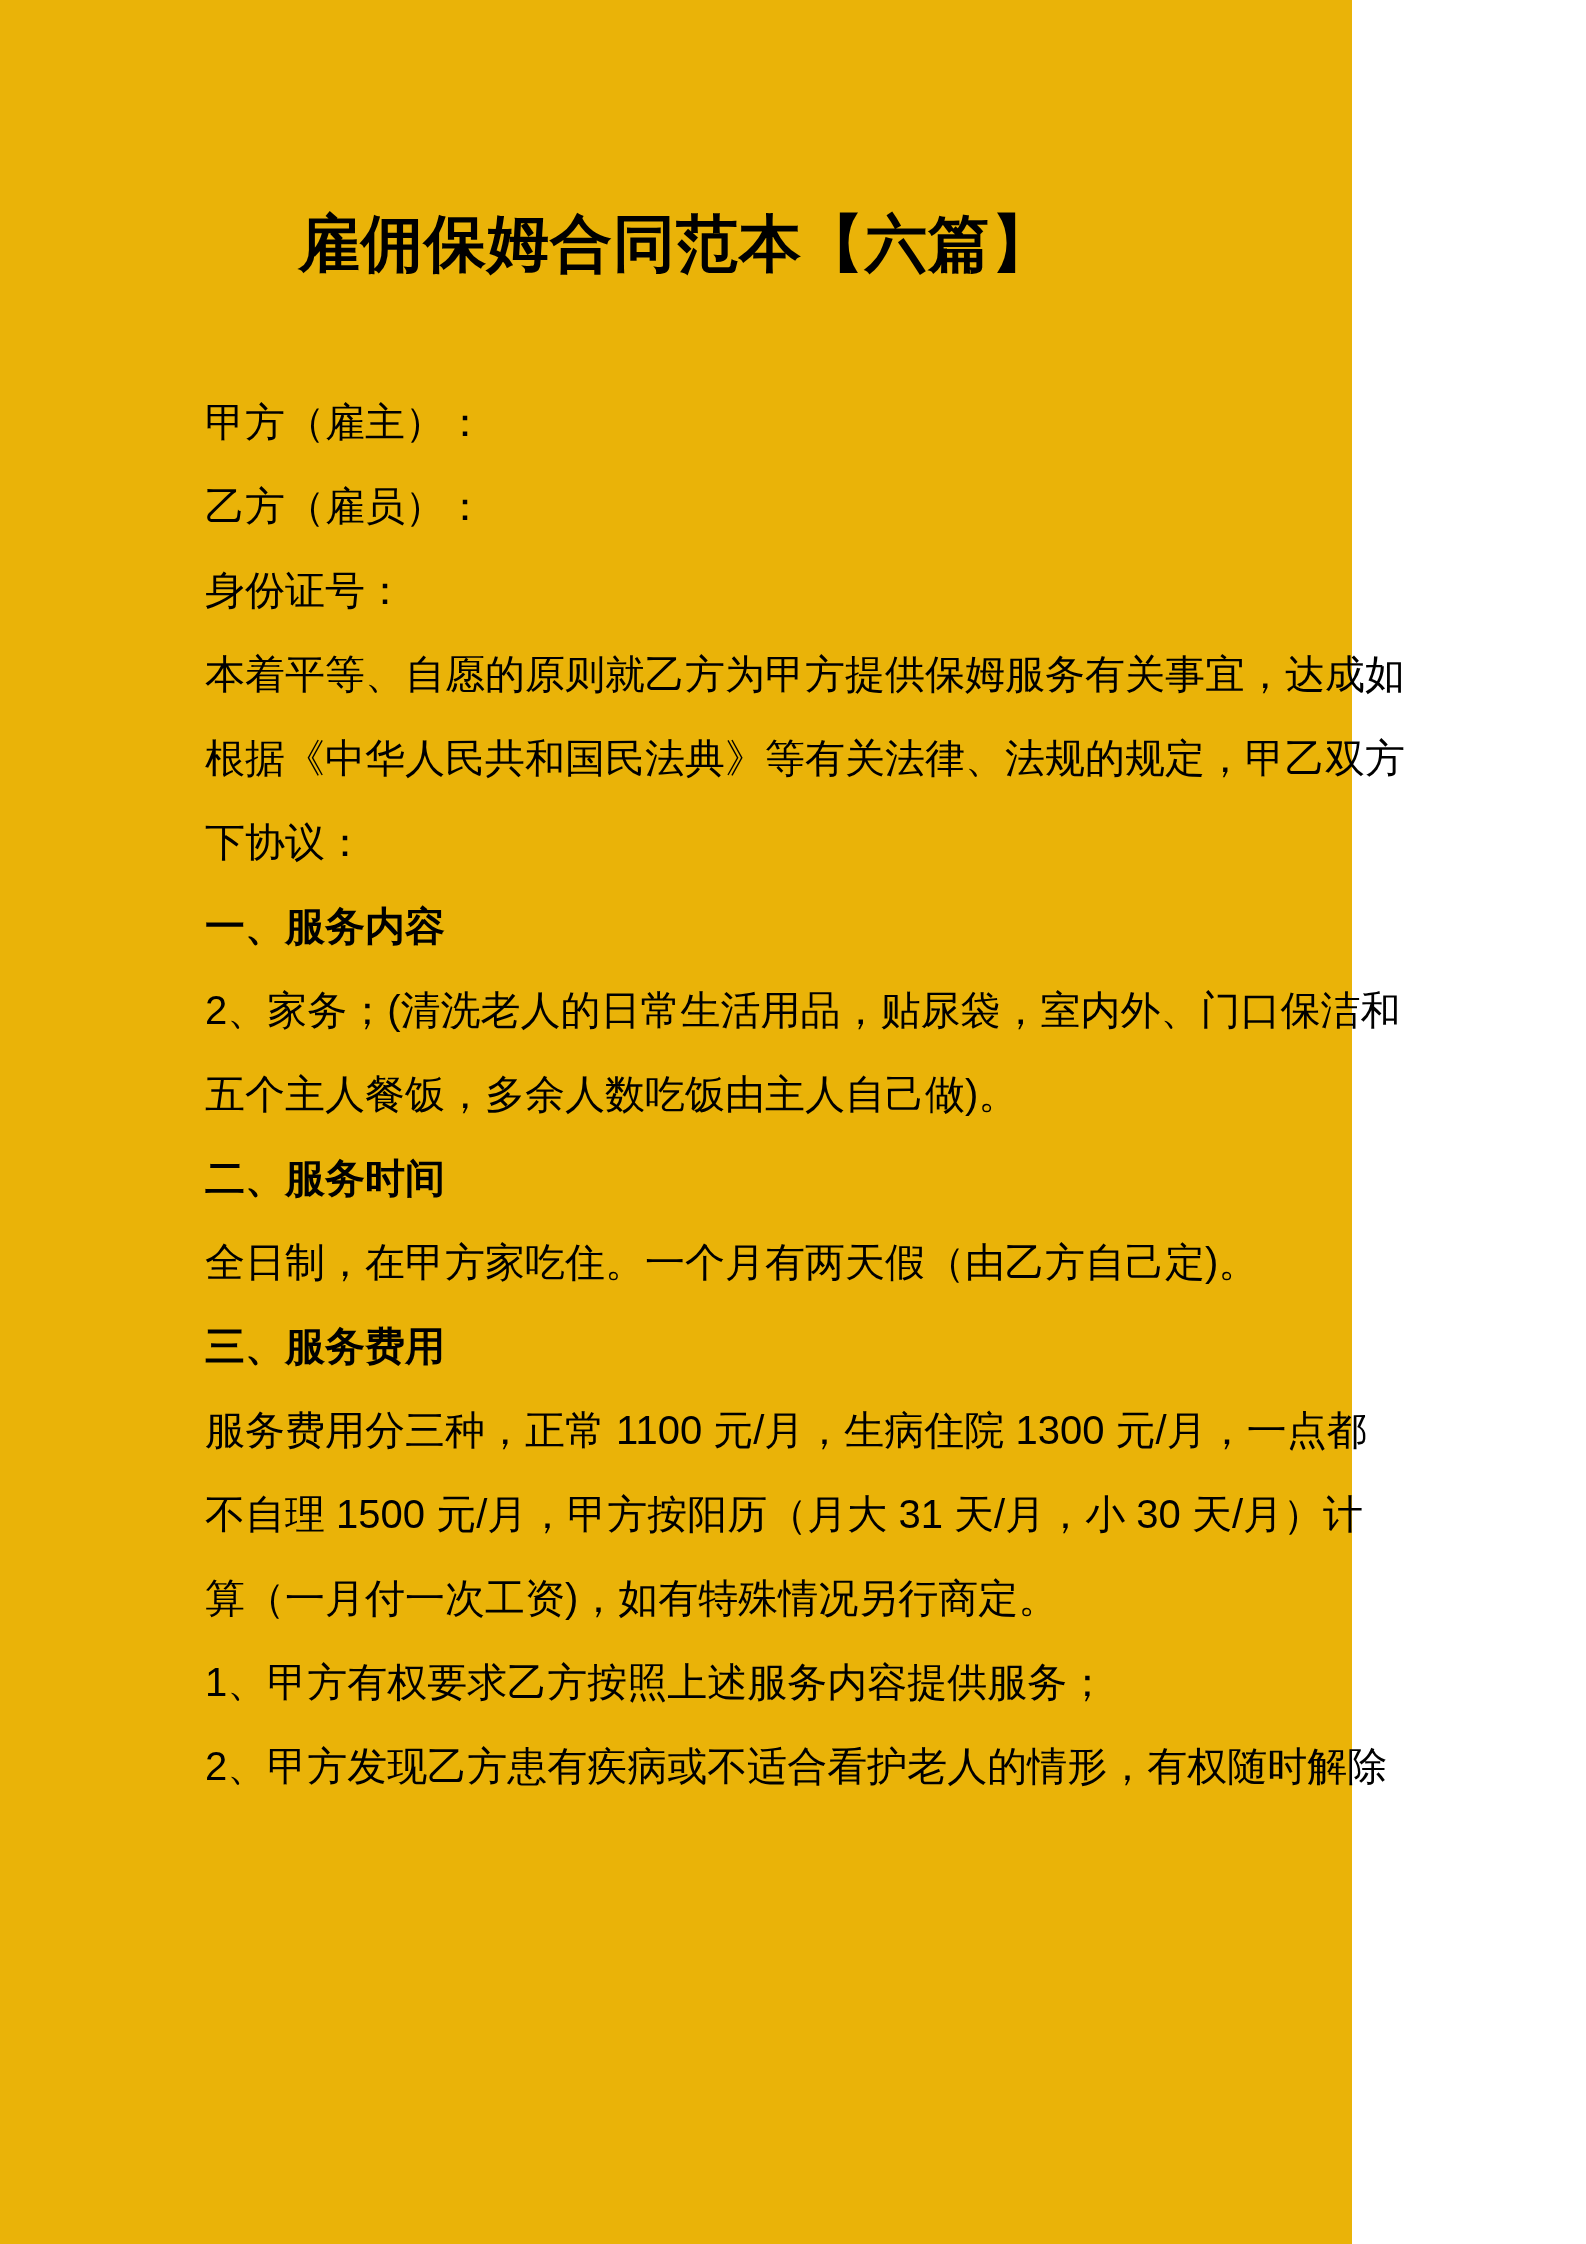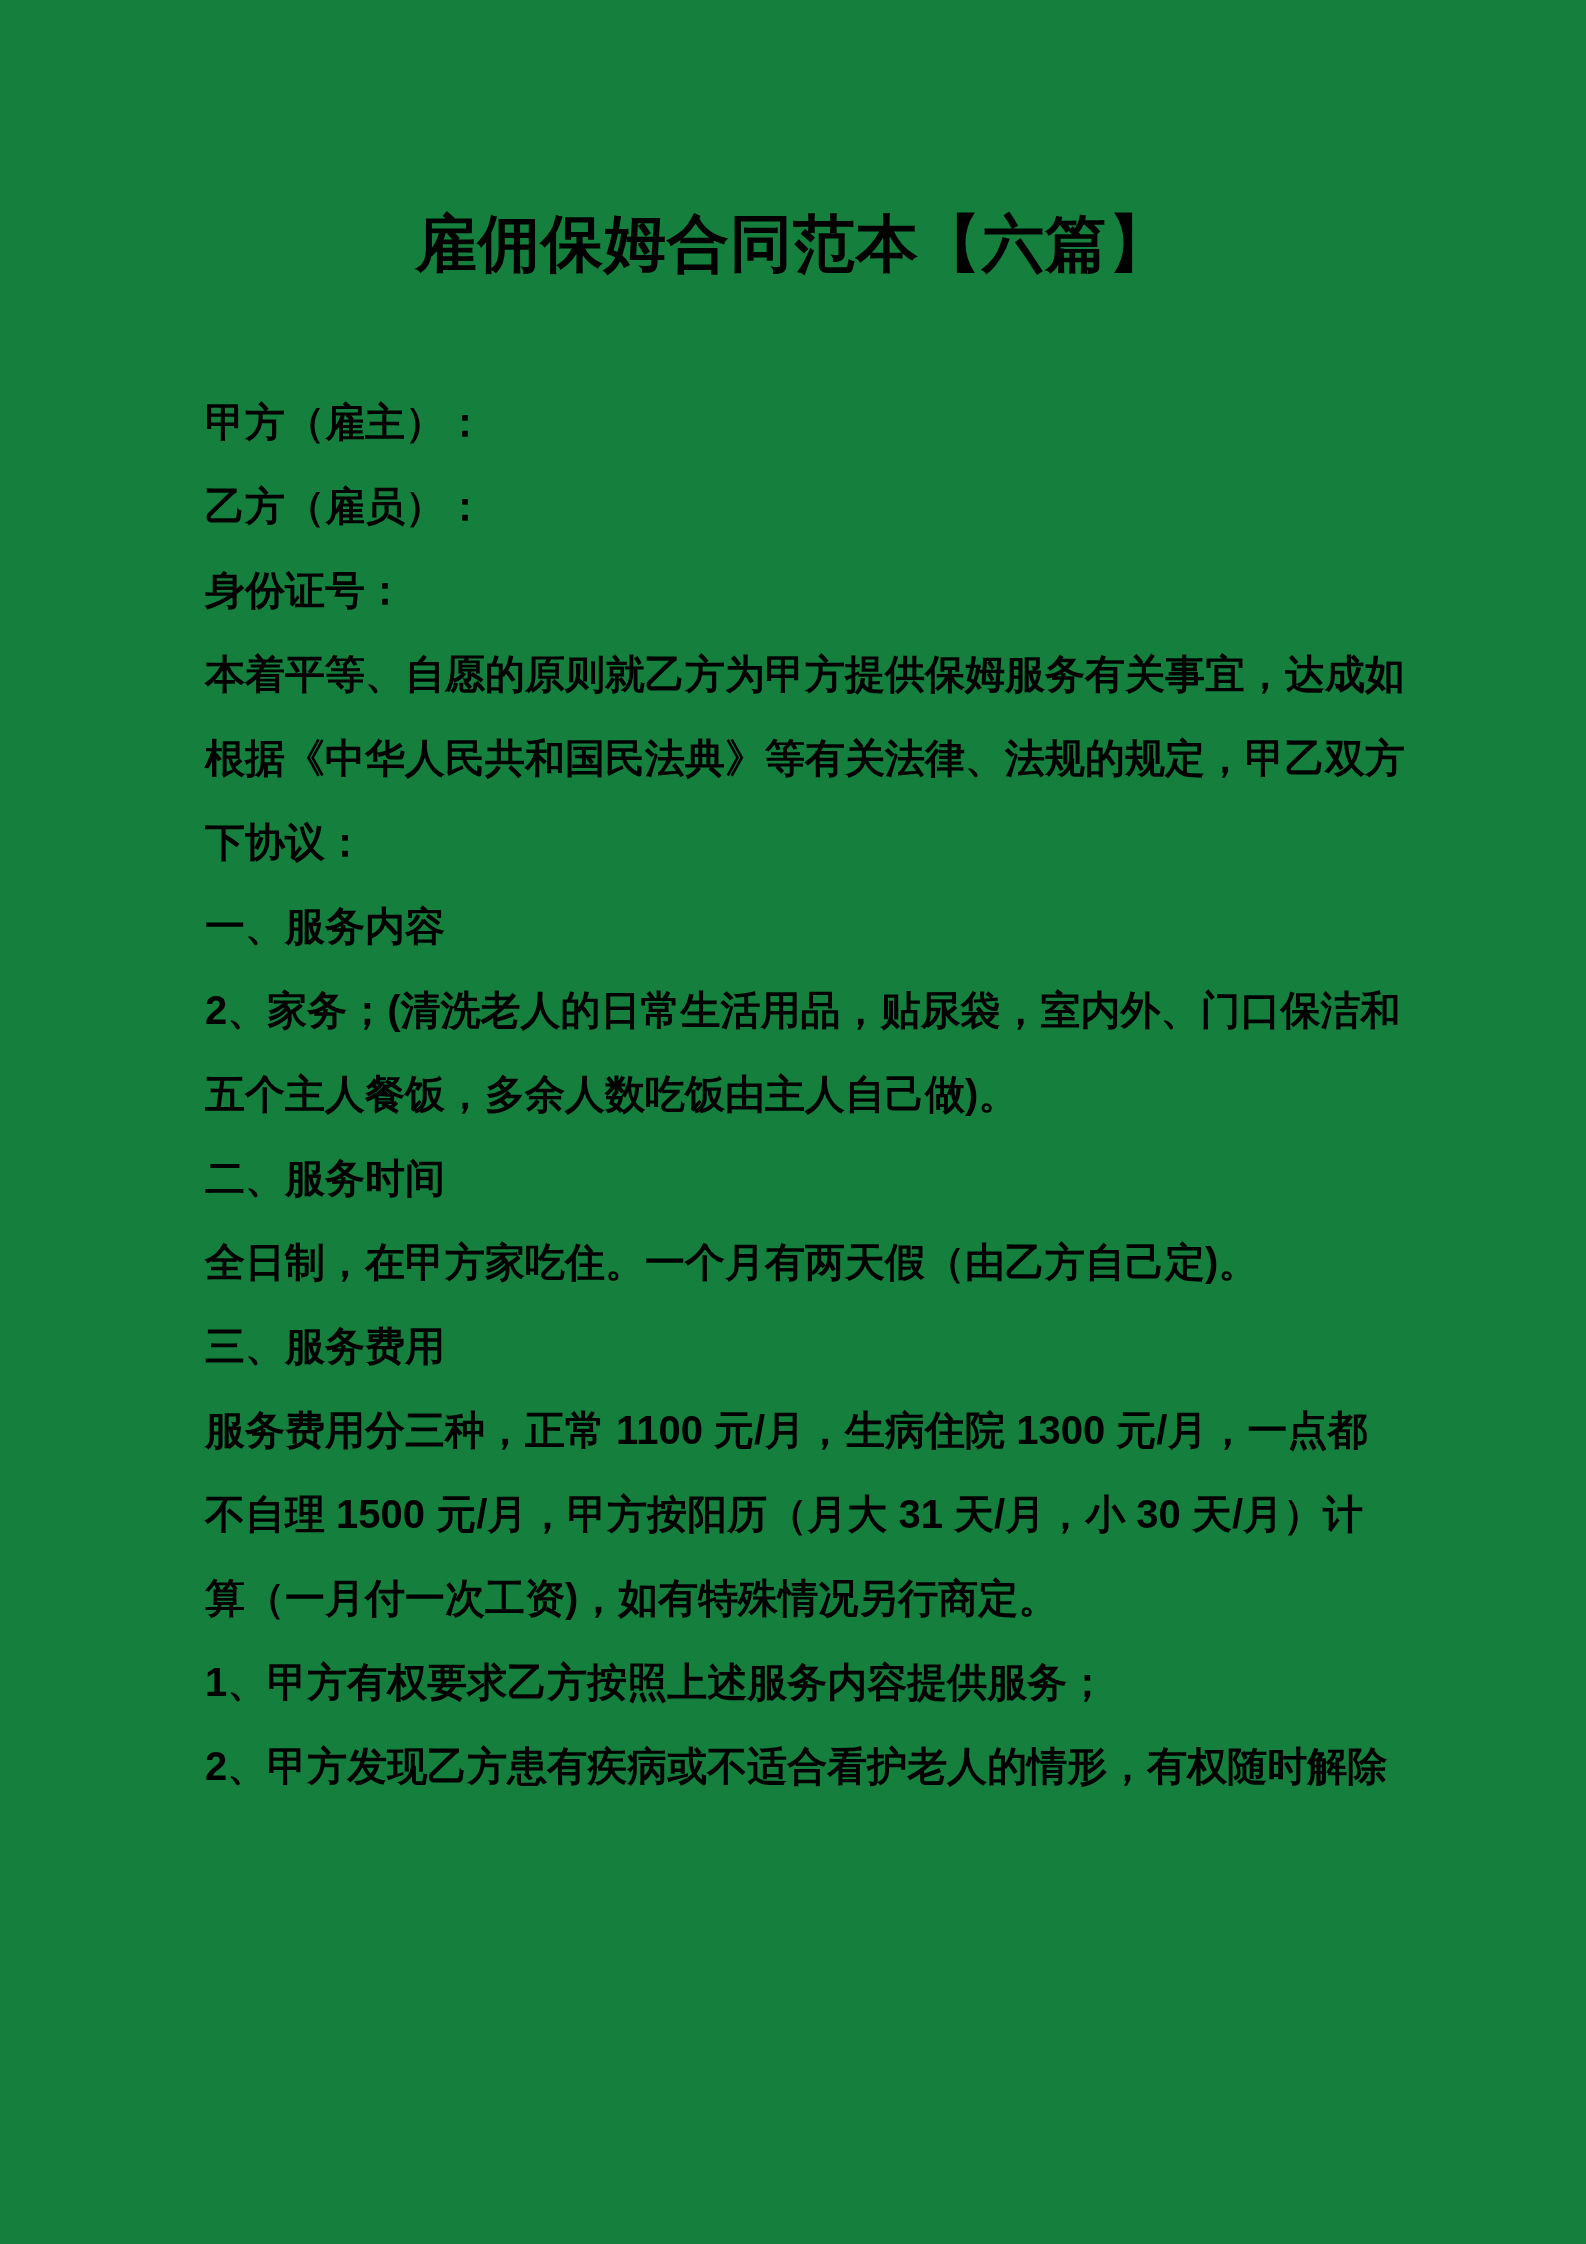--- a/index.html
+++ b/index.html
@@ -8,43 +8,43 @@
     background: #ffffff;
   }
   body {
     width: 1586px;
     height: 2244px;
     font-family: "Liberation Sans", sans-serif;
     color: #000000;
     overflow: hidden;
   }
   .page {
-    width: 1586px;
+    width: 1352px;
     height: 2244px;
-    background: #15803d;
+    background: #eab308;
     box-sizing: border-box;
   }
   .title {
     margin: 0;
     padding-top: 208px;
     text-align: center;
     font-size: 62px;
     line-height: 72px;
     font-weight: bold;
     letter-spacing: 1px;
   }
   .doc-body {
     margin: 100px 210px 0 205px;
     font-size: 40px;
     line-height: 84px;
     text-align: left;
   }
   .line {
     white-space: nowrap;
-    font-weight: bold;
+    font-weight: normal;
   }
   .line.heading {
     font-weight: bold;
   }
 </style>
 </head>
 <body>
 
 <div class="page">
   <h1 class="title">雇佣保姆合同范本【六篇】</h1>

